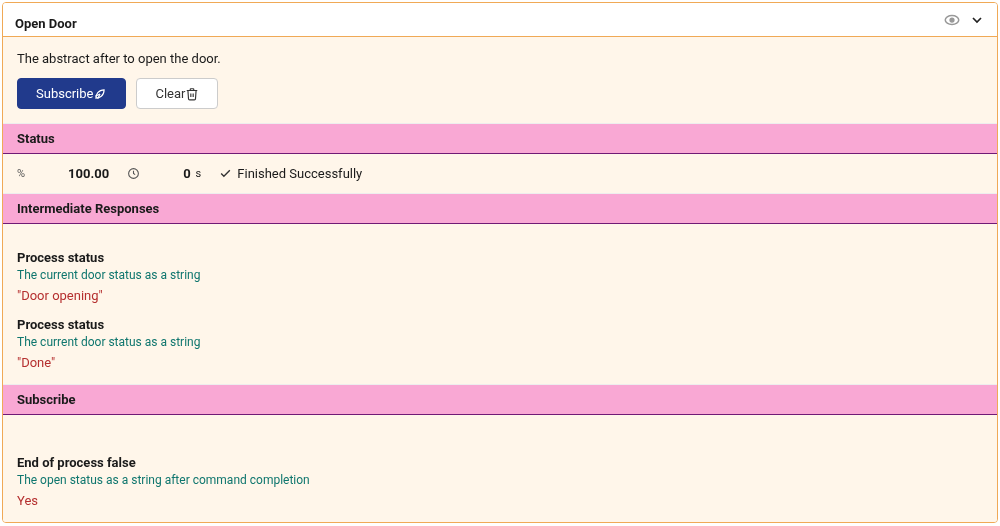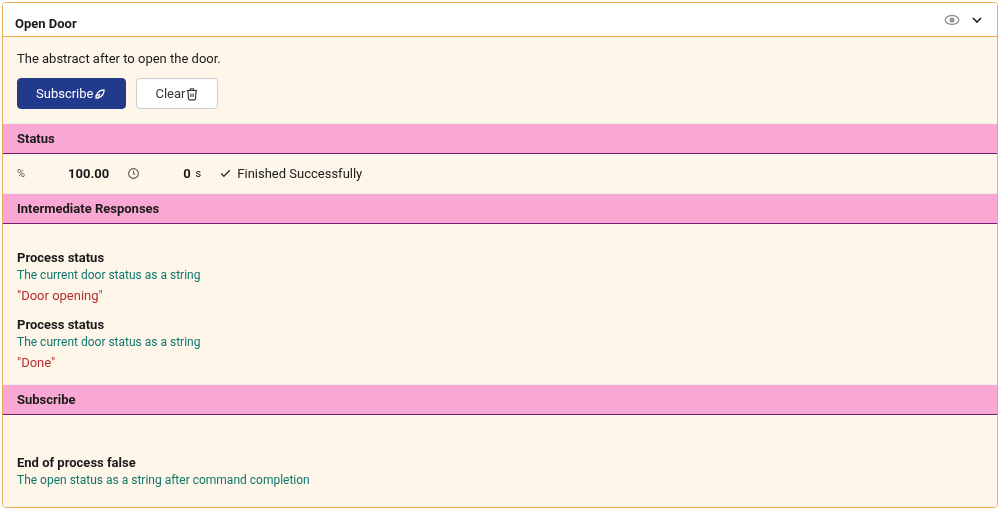--- a/index.html
+++ b/index.html
@@ -204,16 +204,17 @@
     </div>
   </div>
 
   <div class="section-header">Subscribe</div>
 
   <div class="body-block">
     <div class="spacer"></div>
     <div>
       <div class="item-title">End of process false</div>
       <div class="item-desc">The open status as a string after command completion</div>
+      <div class="item-value">Yes</div>
     </div>
   </div>
 
 </div>
 
 </body></html>

